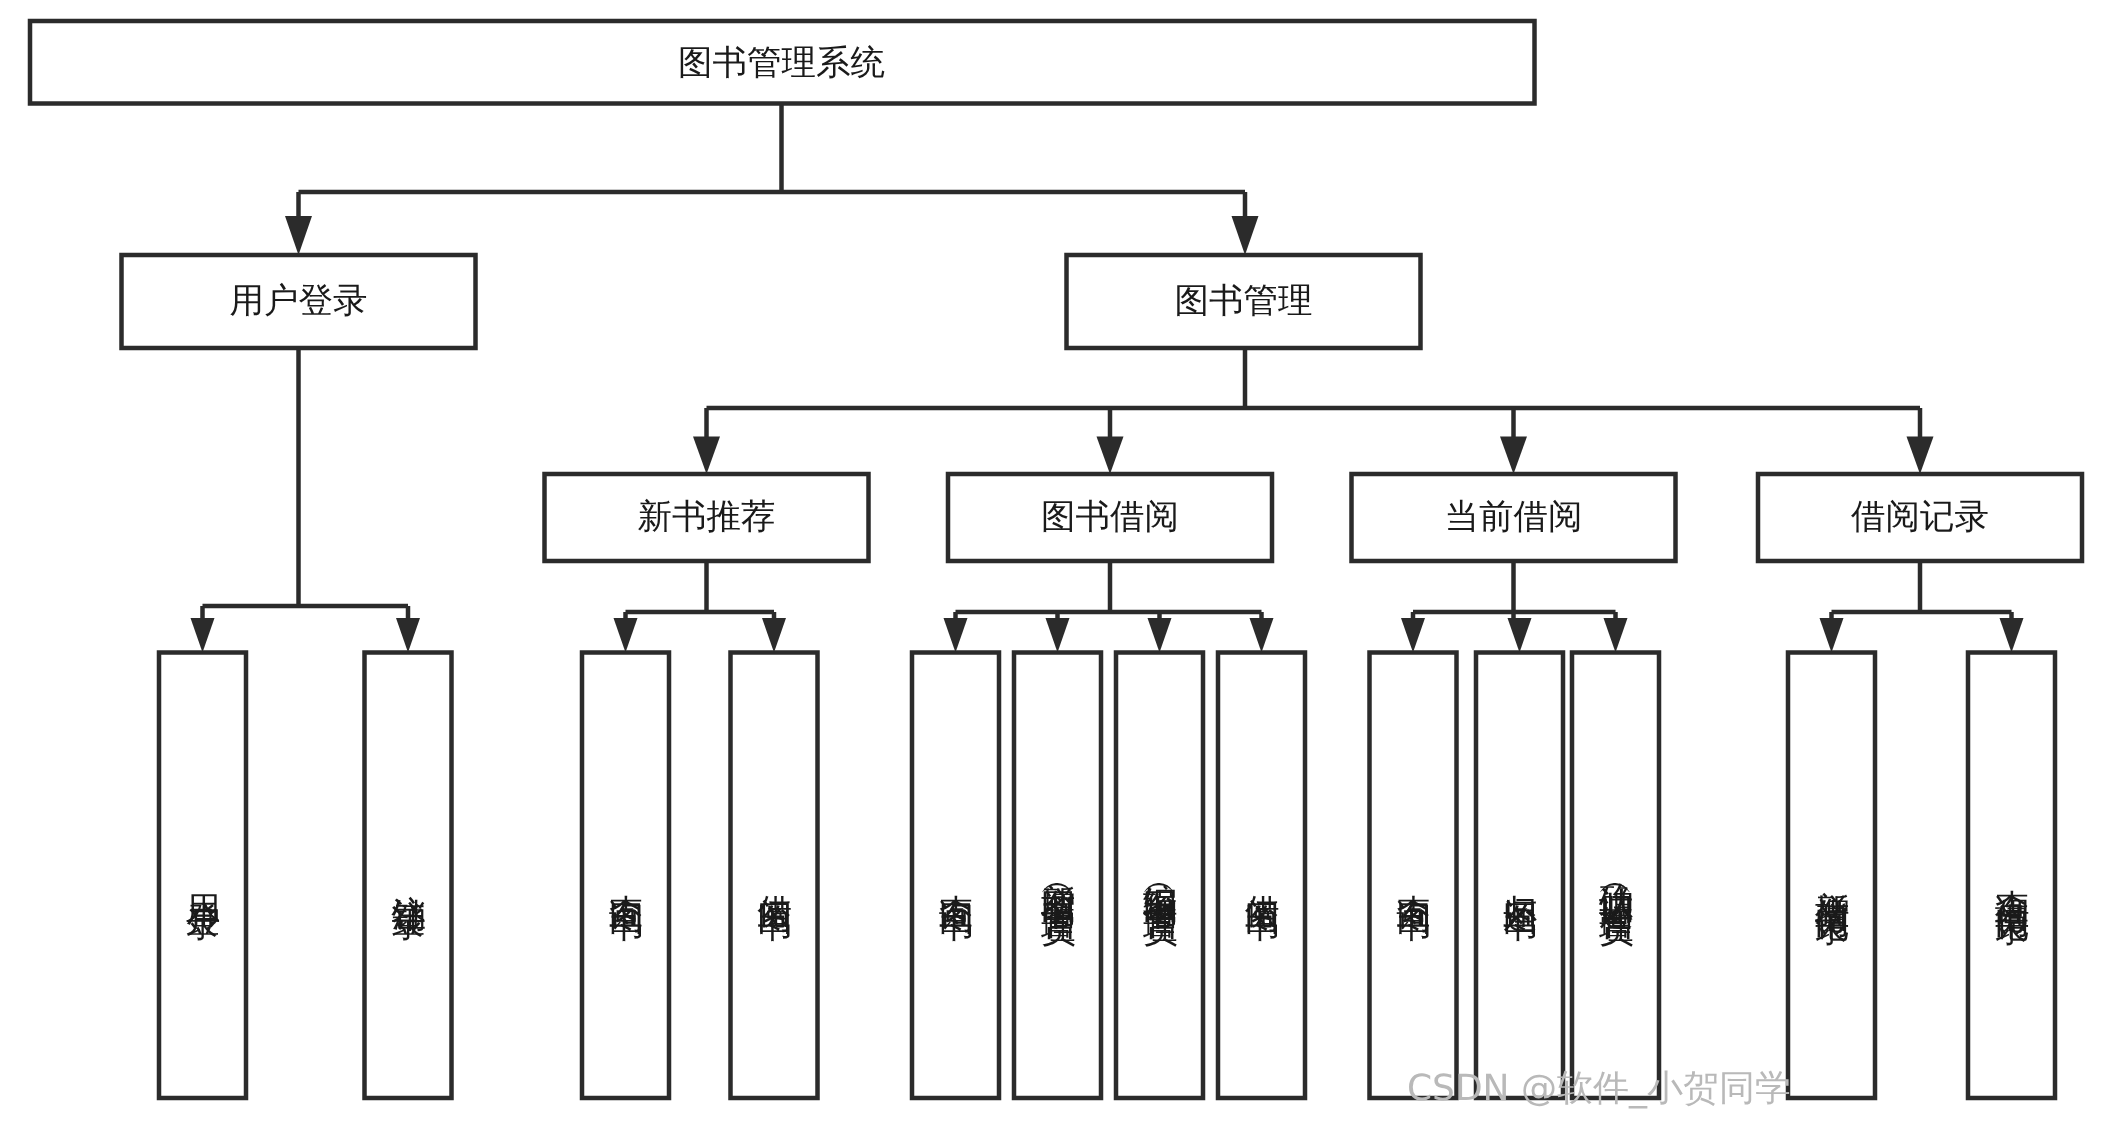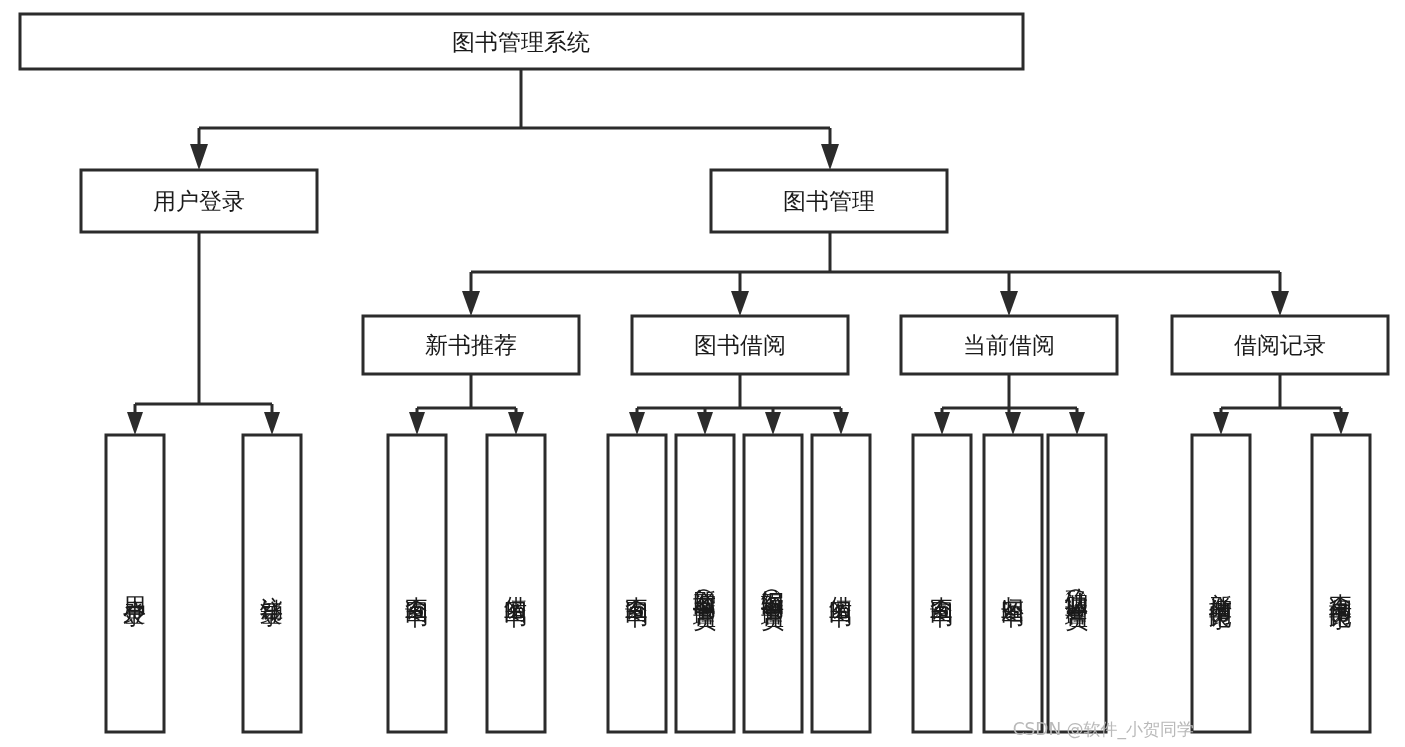--- a/index.html
+++ b/index.html
@@ -58,21 +58,21 @@
     color: #1a1a1a;
     letter-spacing: 3px;
     white-space: nowrap;
     pointer-events: none;
   }
   .watermark {
     position: absolute;
     right: 8px;
     bottom: 6px;
     font-family: "DejaVu Sans", "Liberation Sans", sans-serif;
-    font-size: 17px;
+    font-size: 24px;
     color: #b9b9b9;
     white-space: nowrap;
   }
 </style>
 </head>
 <body>
 
 <div id="diagram-root">
 
   <svg class="diagram-canvas" viewBox="0 0 1405 747">

